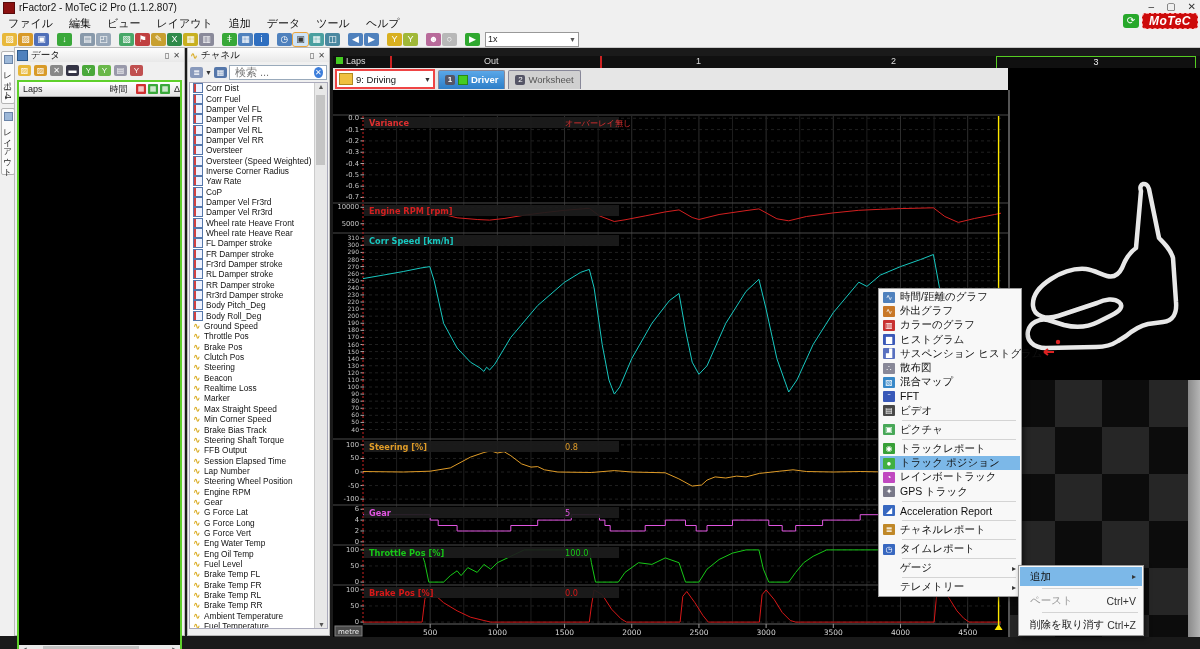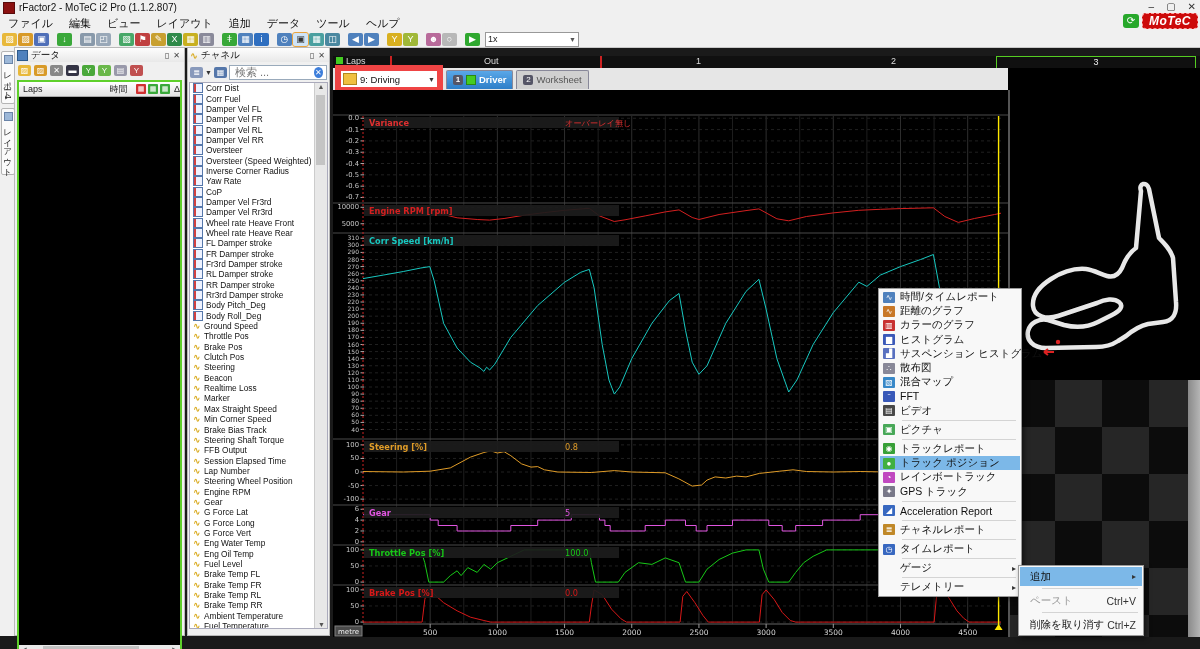--- a/index.html
+++ b/index.html
@@ -54,21 +54,21 @@
   .ci.tbl{background:#eef2ff;border:1px solid #5577aa;box-shadow:inset 2px 0 0 #d04040;}
   .ci.wav{color:#d8a818;font-weight:bold;font-size:9px;line-height:8px;border:none;background:none;}
   #chan-scroll{position:absolute;right:0;top:0;width:12px;height:100%;background:#e8e8e8;border-left:1px solid #ccc;font-size:7px;color:#555;text-align:center;}
   #chan-scroll .sth{position:absolute;left:1px;top:12px;width:9px;height:70px;background:#c4c4c4;}
   
   #strip1{left:333px;top:56px;width:867px;height:12px;background:#101010;color:#ddd;font-size:9px;}
   #strip1 .lbl{position:absolute;top:0;}
   #strip1 .tick{position:absolute;top:0;width:2px;height:12px;background:#cc2222;}
   #lap3-box{position:absolute;left:663px;top:0;width:198px;height:11px;border:1px solid #55cc22;text-align:center;color:#eee;}
   #wbrow{left:333px;top:68px;width:675px;height:22px;background:#e6e6e6;display:flex;align-items:center;border-bottom:1px solid #999;}
-  #wb-select{width:92px;height:16px;background:#fff;border:6px solid #ef4444;display:flex;align-items:center;font-size:9.5px;color:#111;margin-left:2px;padding:0 2px;}
+  #wb-select{width:92px;height:16px;background:#fff;border:2px solid #ef4444;display:flex;align-items:center;font-size:9.5px;color:#111;margin-left:2px;padding:0 2px;}
   #wb-select .fold{width:12px;height:10px;background:#f0c040;border:1px solid #b08820;margin-right:3px;}
   #wb-select .car{margin-left:auto;font-size:7px;color:#333;}
   .wtab{height:18px;display:flex;align-items:center;font-size:9.5px;padding:0 6px;margin-left:3px;border:1px solid #889;border-bottom:none;border-radius:2px 2px 0 0;gap:3px;}
   .wtab .num{width:10px;height:10px;font-size:8px;line-height:10px;text-align:center;color:#fff;background:#556;border-radius:2px;}
   .wtab .grn{width:8px;height:8px;background:#44cc22;border:1px solid #2a8812;}
   .wtab.active{background:linear-gradient(#5aa7e8,#2d7ec8);color:#fff;font-weight:bold;}
   .wtab.idle{background:#d0d0d0;color:#555;}
   
   #chart-area{left:333px;top:90px;width:675px;height:547px;background:#000;}
   #lap3-lbl{position:absolute;left:500px;top:0px;width:70px;text-align:center;color:#ddd;font-size:8.5px;}
@@ -758,25 +758,25 @@
         <path d="M36 284 h10 m-10 0 l4 -3 m-4 3 l4 3" stroke="#dd2222" stroke-width="2" fill="none"></path>
       </svg>
   </div>
   <div class="abs" id="checkers"></div>
   <div class="abs" id="right-sliver"></div>
   <div class="abs" id="splitter"></div>
 
   <div class="abs ctx" id="ctx-menu">
       <div class="ctx-item">
         <span class="mi" style="background: rgb(79, 129, 189);">∿</span>
-        <span>時間/タイムレポート</span>
+        <span>時間/距離のグラフ</span>
       </div>
       <div class="ctx-item">
         <span class="mi" style="background: rgb(200, 120, 40);">∿</span>
-        <span>距離のグラフ</span>
+        <span>外出グラフ</span>
       </div>
       <div class="ctx-item">
         <span class="mi" style="background: rgb(200, 48, 48);">▥</span>
         <span>カラーのグラフ</span>
       </div>
       <div class="ctx-item">
         <span class="mi" style="background: rgb(58, 88, 184);">▆</span>
         <span>ヒストグラム</span>
       </div>
       <div class="ctx-item">

